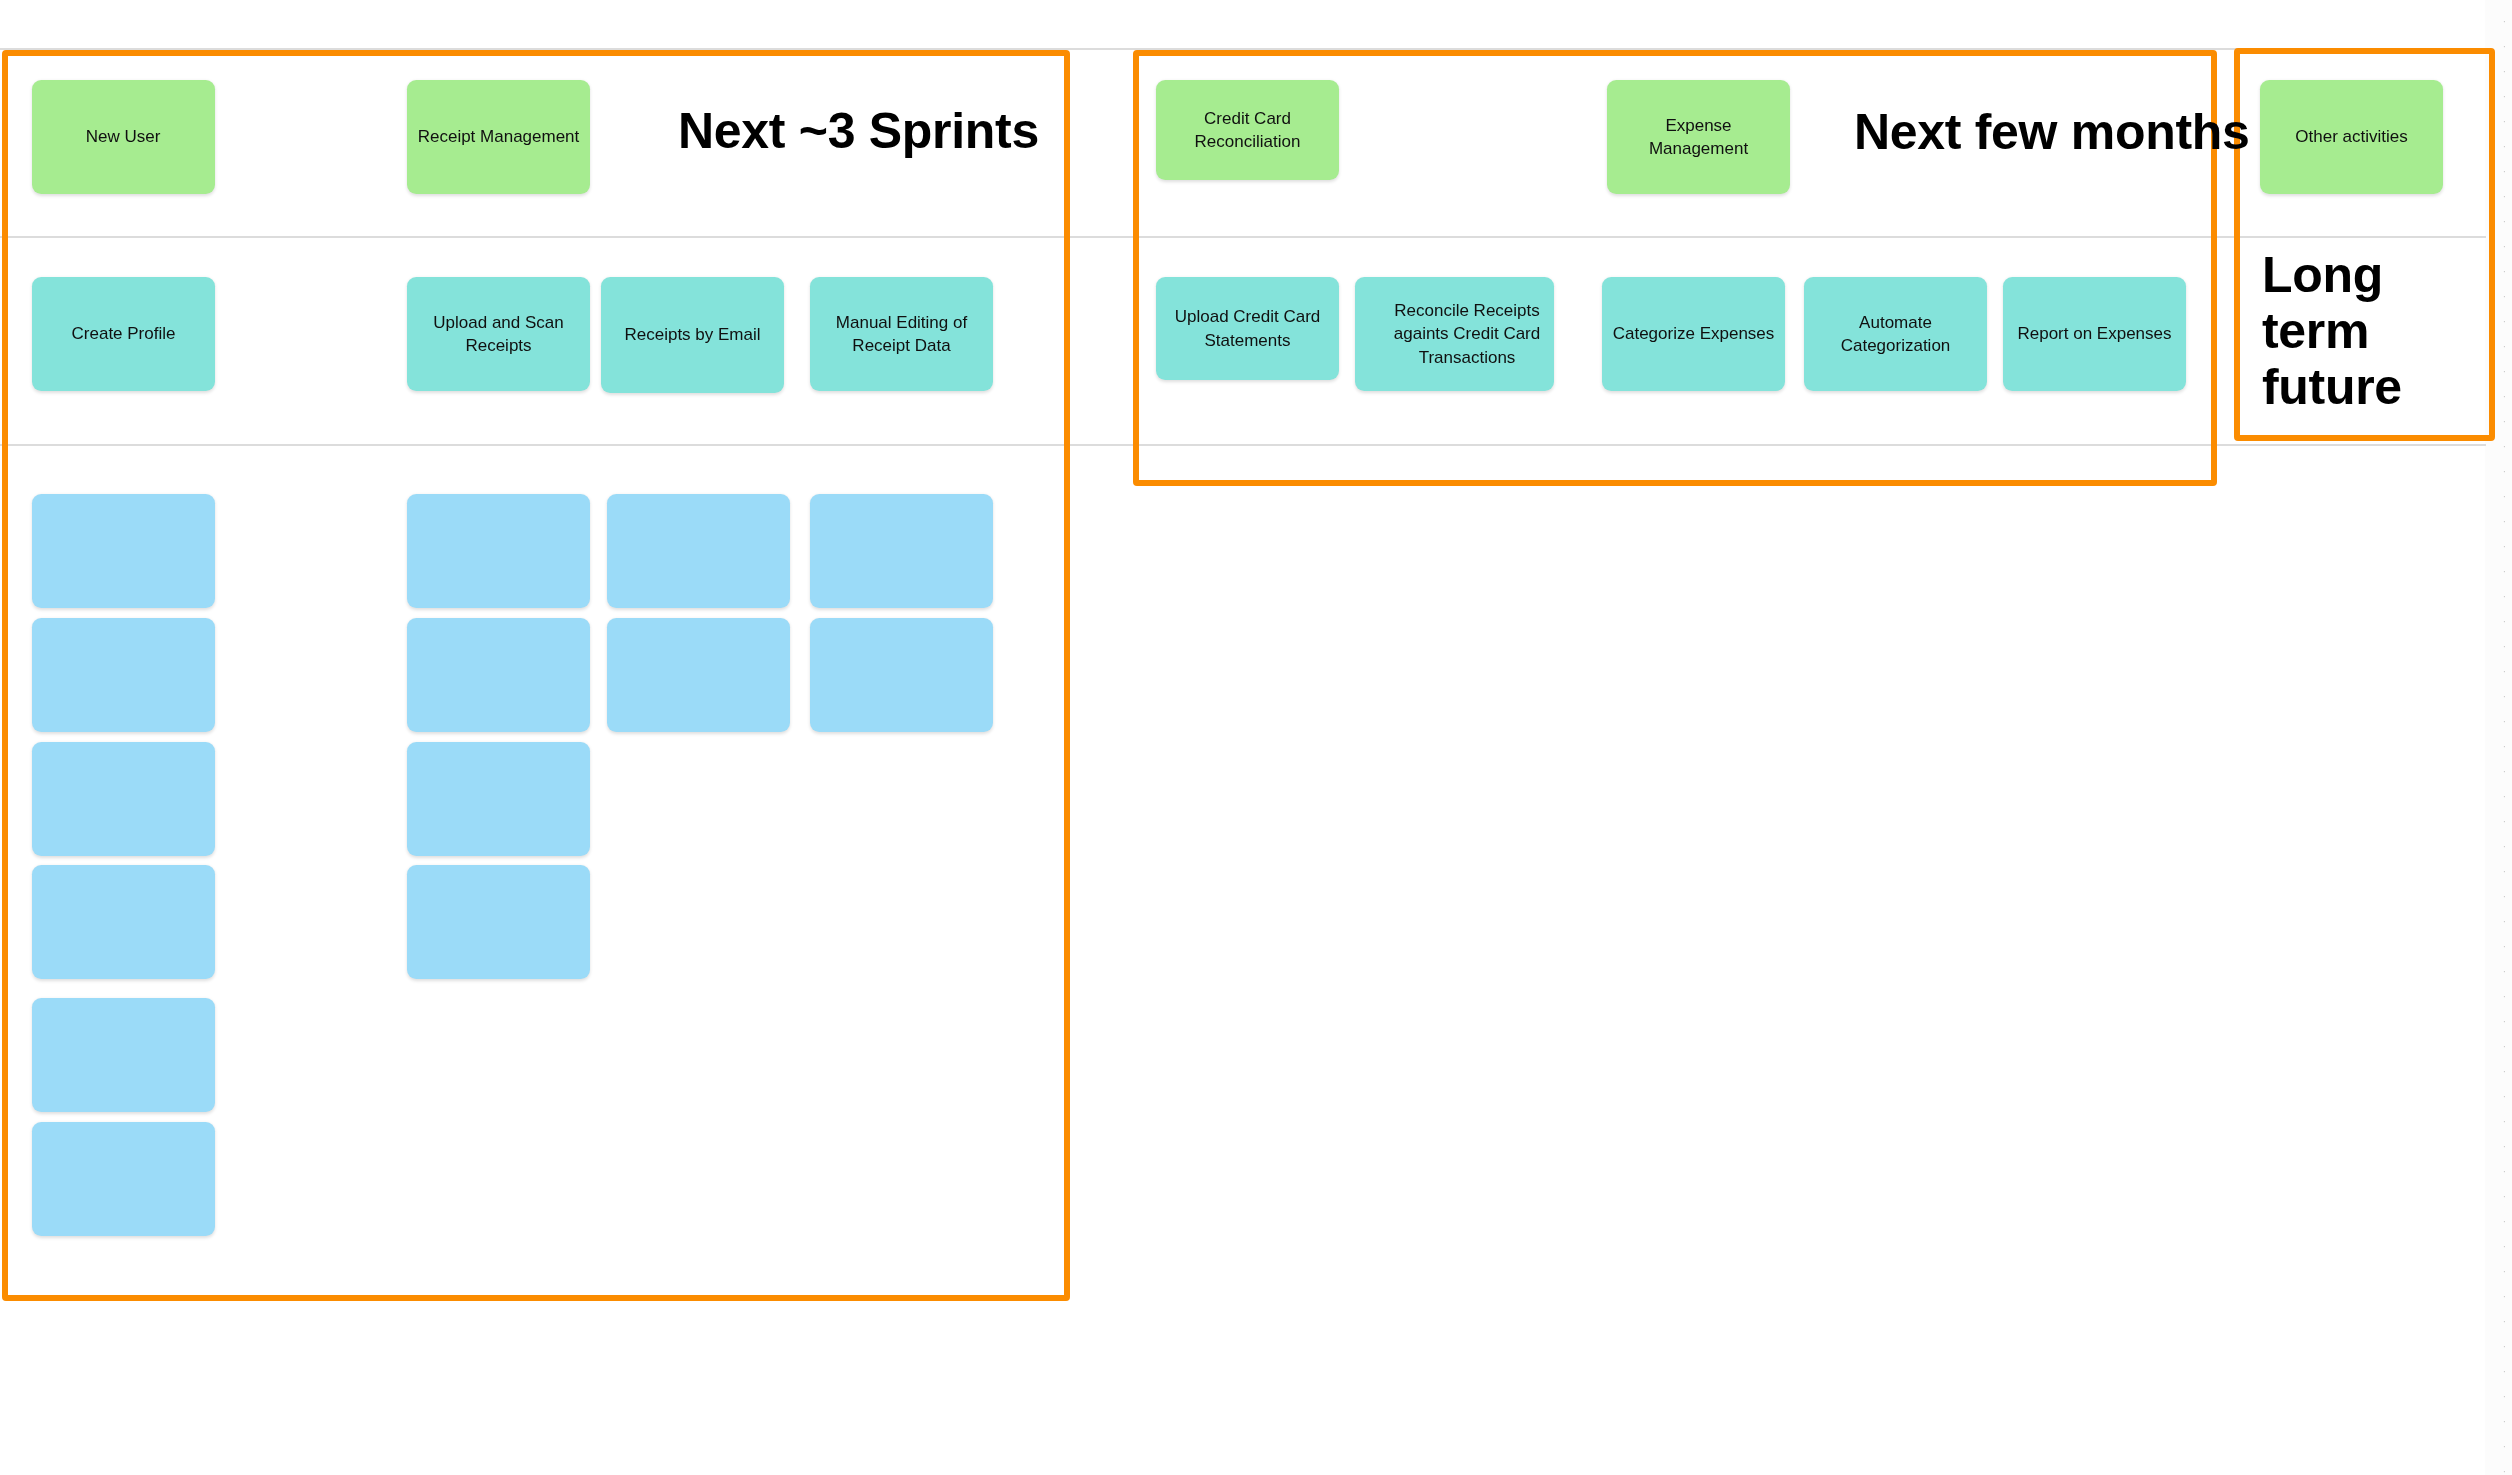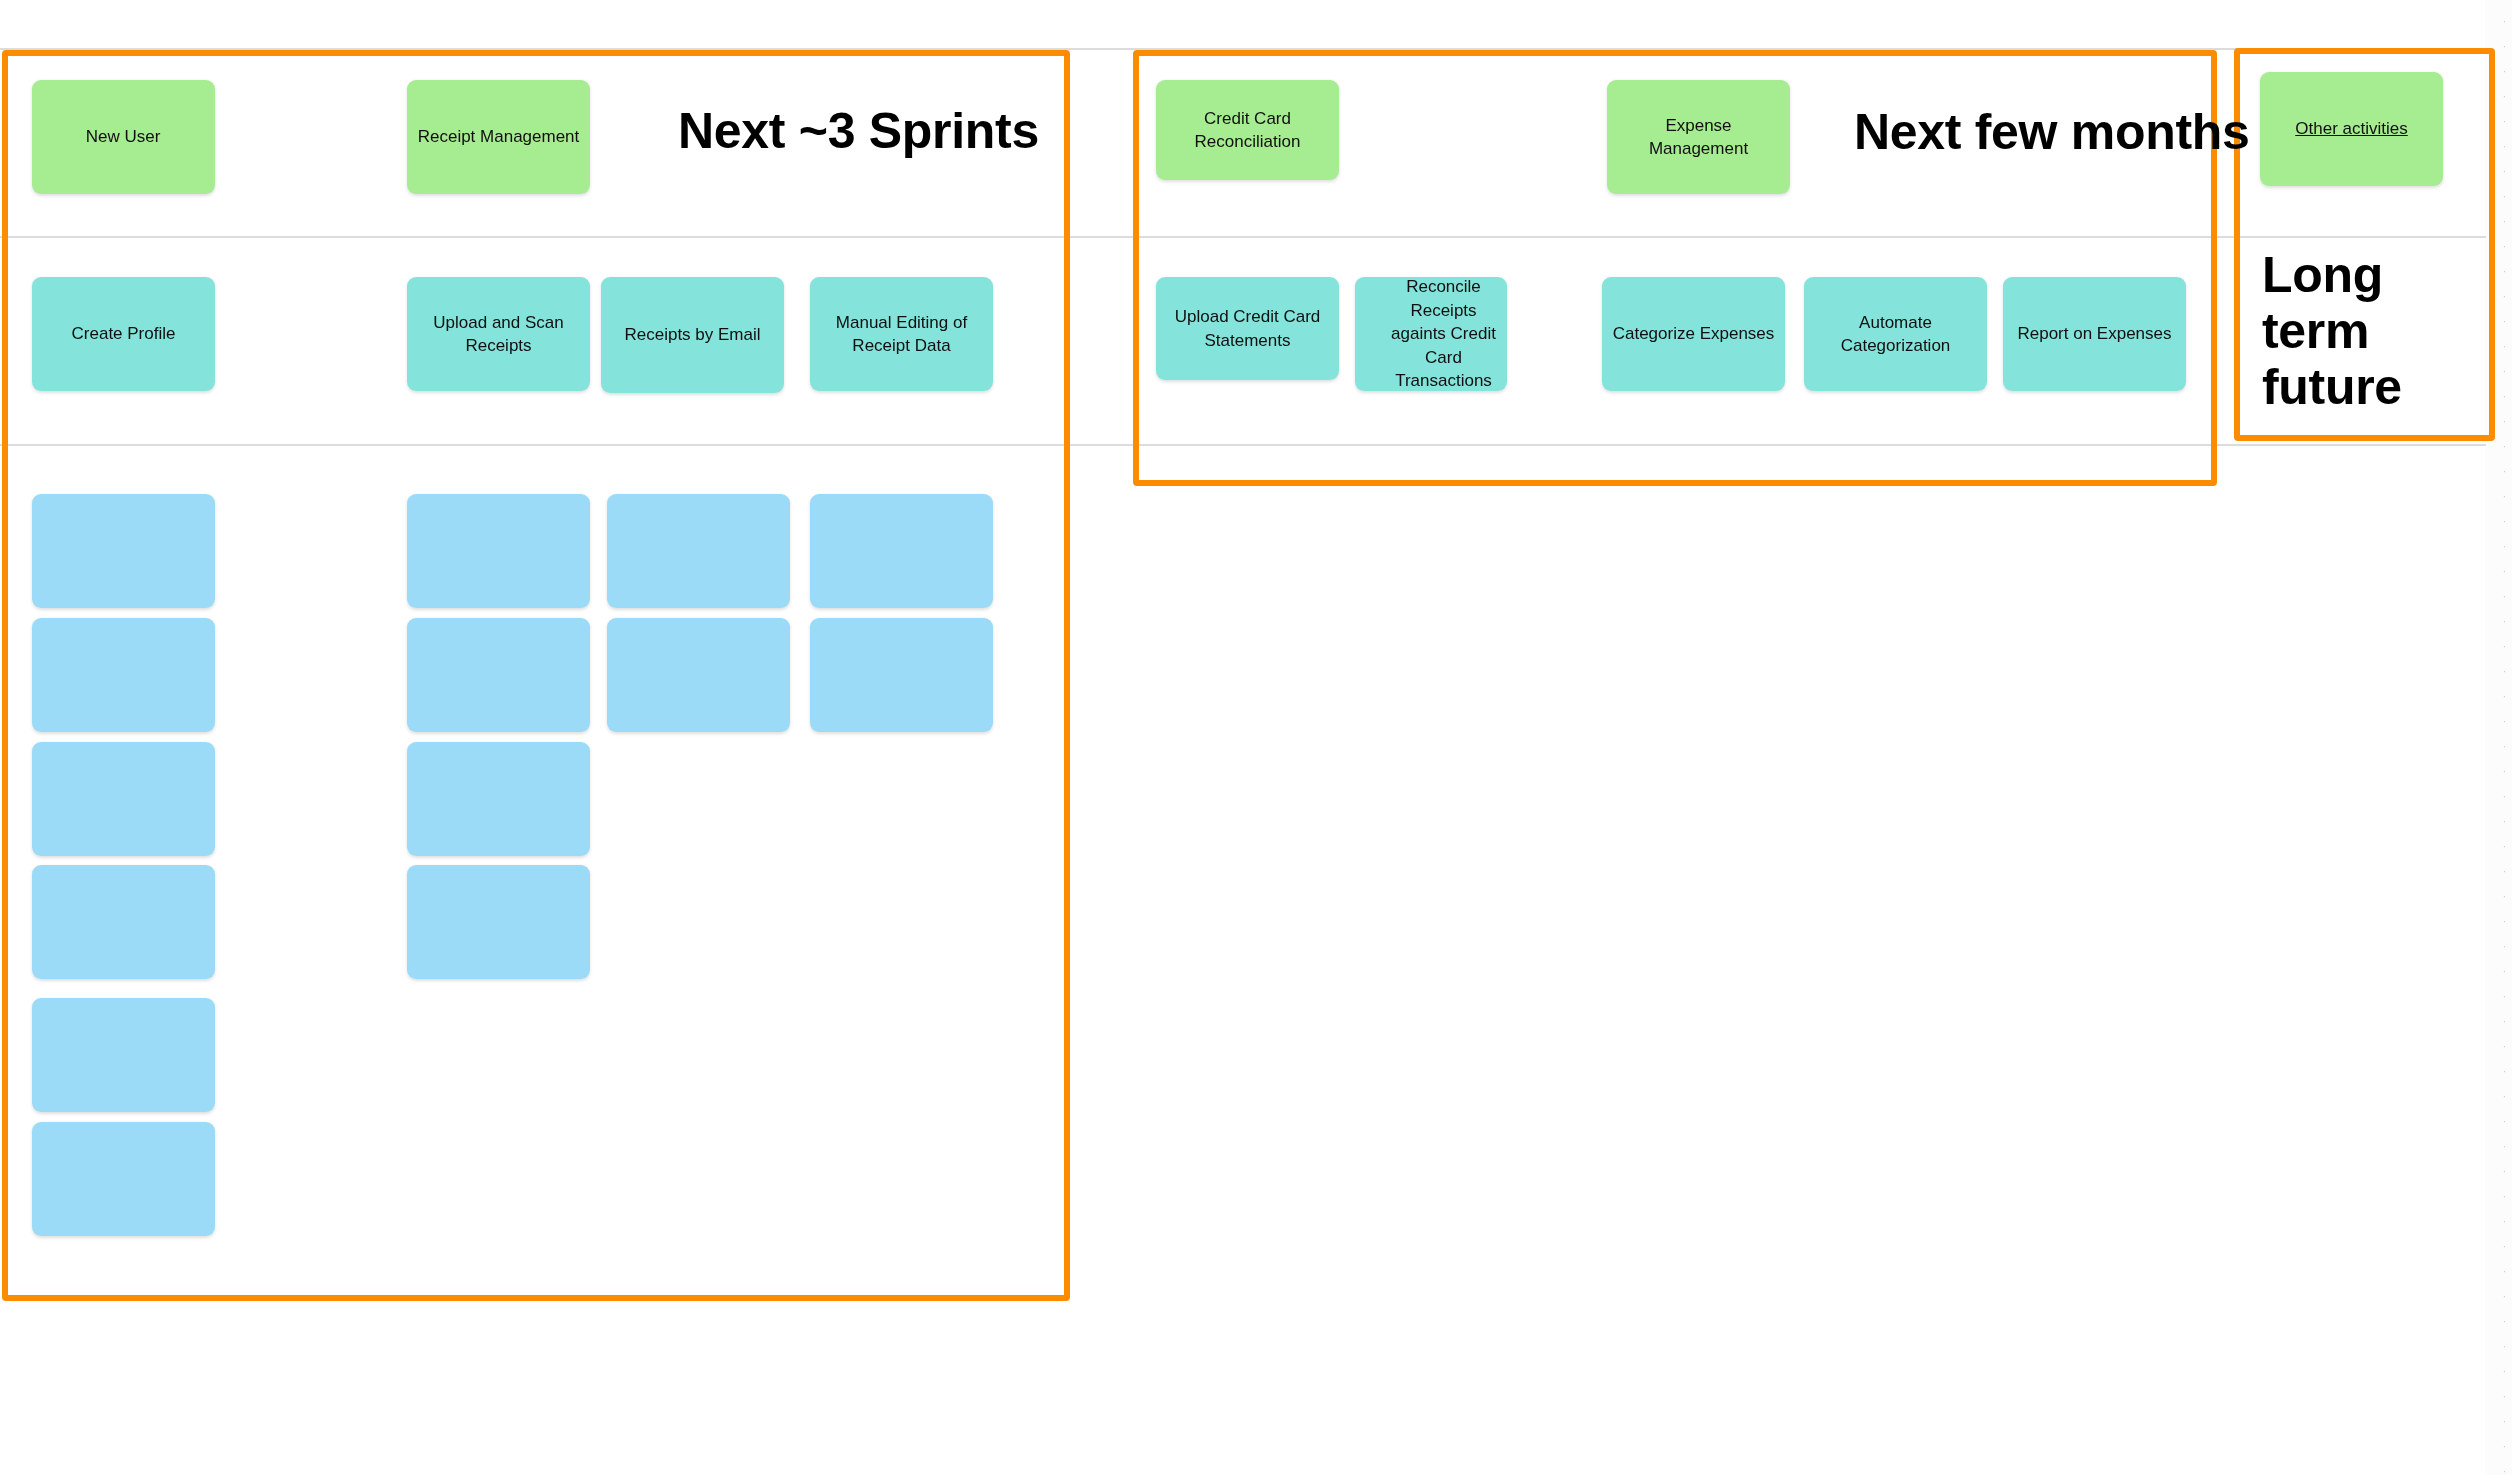--- a/index.html
+++ b/index.html
@@ -113,41 +113,41 @@
       </div>
       <div class="card green" style="left: 407px; top: 80px; width: 183px; height: 114px;">
         <span>Receipt Management</span>
       </div>
       <div class="card green" style="left: 1156px; top: 80px; width: 183px; height: 100px;">
         <span>Credit Card Reconciliation</span>
       </div>
       <div class="card green" style="left: 1607px; top: 80px; width: 183px; height: 114px;">
         <span>Expense Management</span>
       </div>
-      <div class="card green" style="left: 2260px; top: 72px; width: 183px; height: 114px; text-decoration: underline;">
+      <div class="card green" style="left: 2260px; top: 80px; width: 183px; height: 114px;">
         <span>Other activities</span>
       </div>
     </div>
   <div id="steps-layer">
       <div class="card teal" style="left: 32px; top: 277px; width: 183px; height: 114px;">
         <span>Create Profile</span>
       </div>
       <div class="card teal" style="left: 407px; top: 277px; width: 183px; height: 114px;">
         <span>Upload and Scan Receipts</span>
       </div>
       <div class="card teal" style="left: 601px; top: 277px; width: 183px; height: 116px;">
         <span>Receipts by Email</span>
       </div>
       <div class="card teal" style="left: 810px; top: 277px; width: 183px; height: 114px;">
         <span>Manual Editing of Receipt Data</span>
       </div>
       <div class="card teal" style="left: 1156px; top: 277px; width: 183px; height: 103px;">
         <span>Upload Credit Card Statements</span>
       </div>
-      <div class="card teal" style="left: 1355px; top: 277px; width: 152px; height: 114px; padding-left: 33px;">
+      <div class="card teal" style="left: 1355px; top: 277px; width: 199px; height: 114px; padding-left: 33px;">
         <span>Reconcile Receipts againts Credit Card Transactions</span>
       </div>
       <div class="card teal" style="left: 1602px; top: 277px; width: 183px; height: 114px;">
         <span>Categorize Expenses</span>
       </div>
       <div class="card teal" style="left: 1804px; top: 277px; width: 183px; height: 114px;">
         <span>Automate Categorization</span>
       </div>
       <div class="card teal" style="left: 2003px; top: 277px; width: 183px; height: 114px;">
         <span>Report on Expenses</span>

